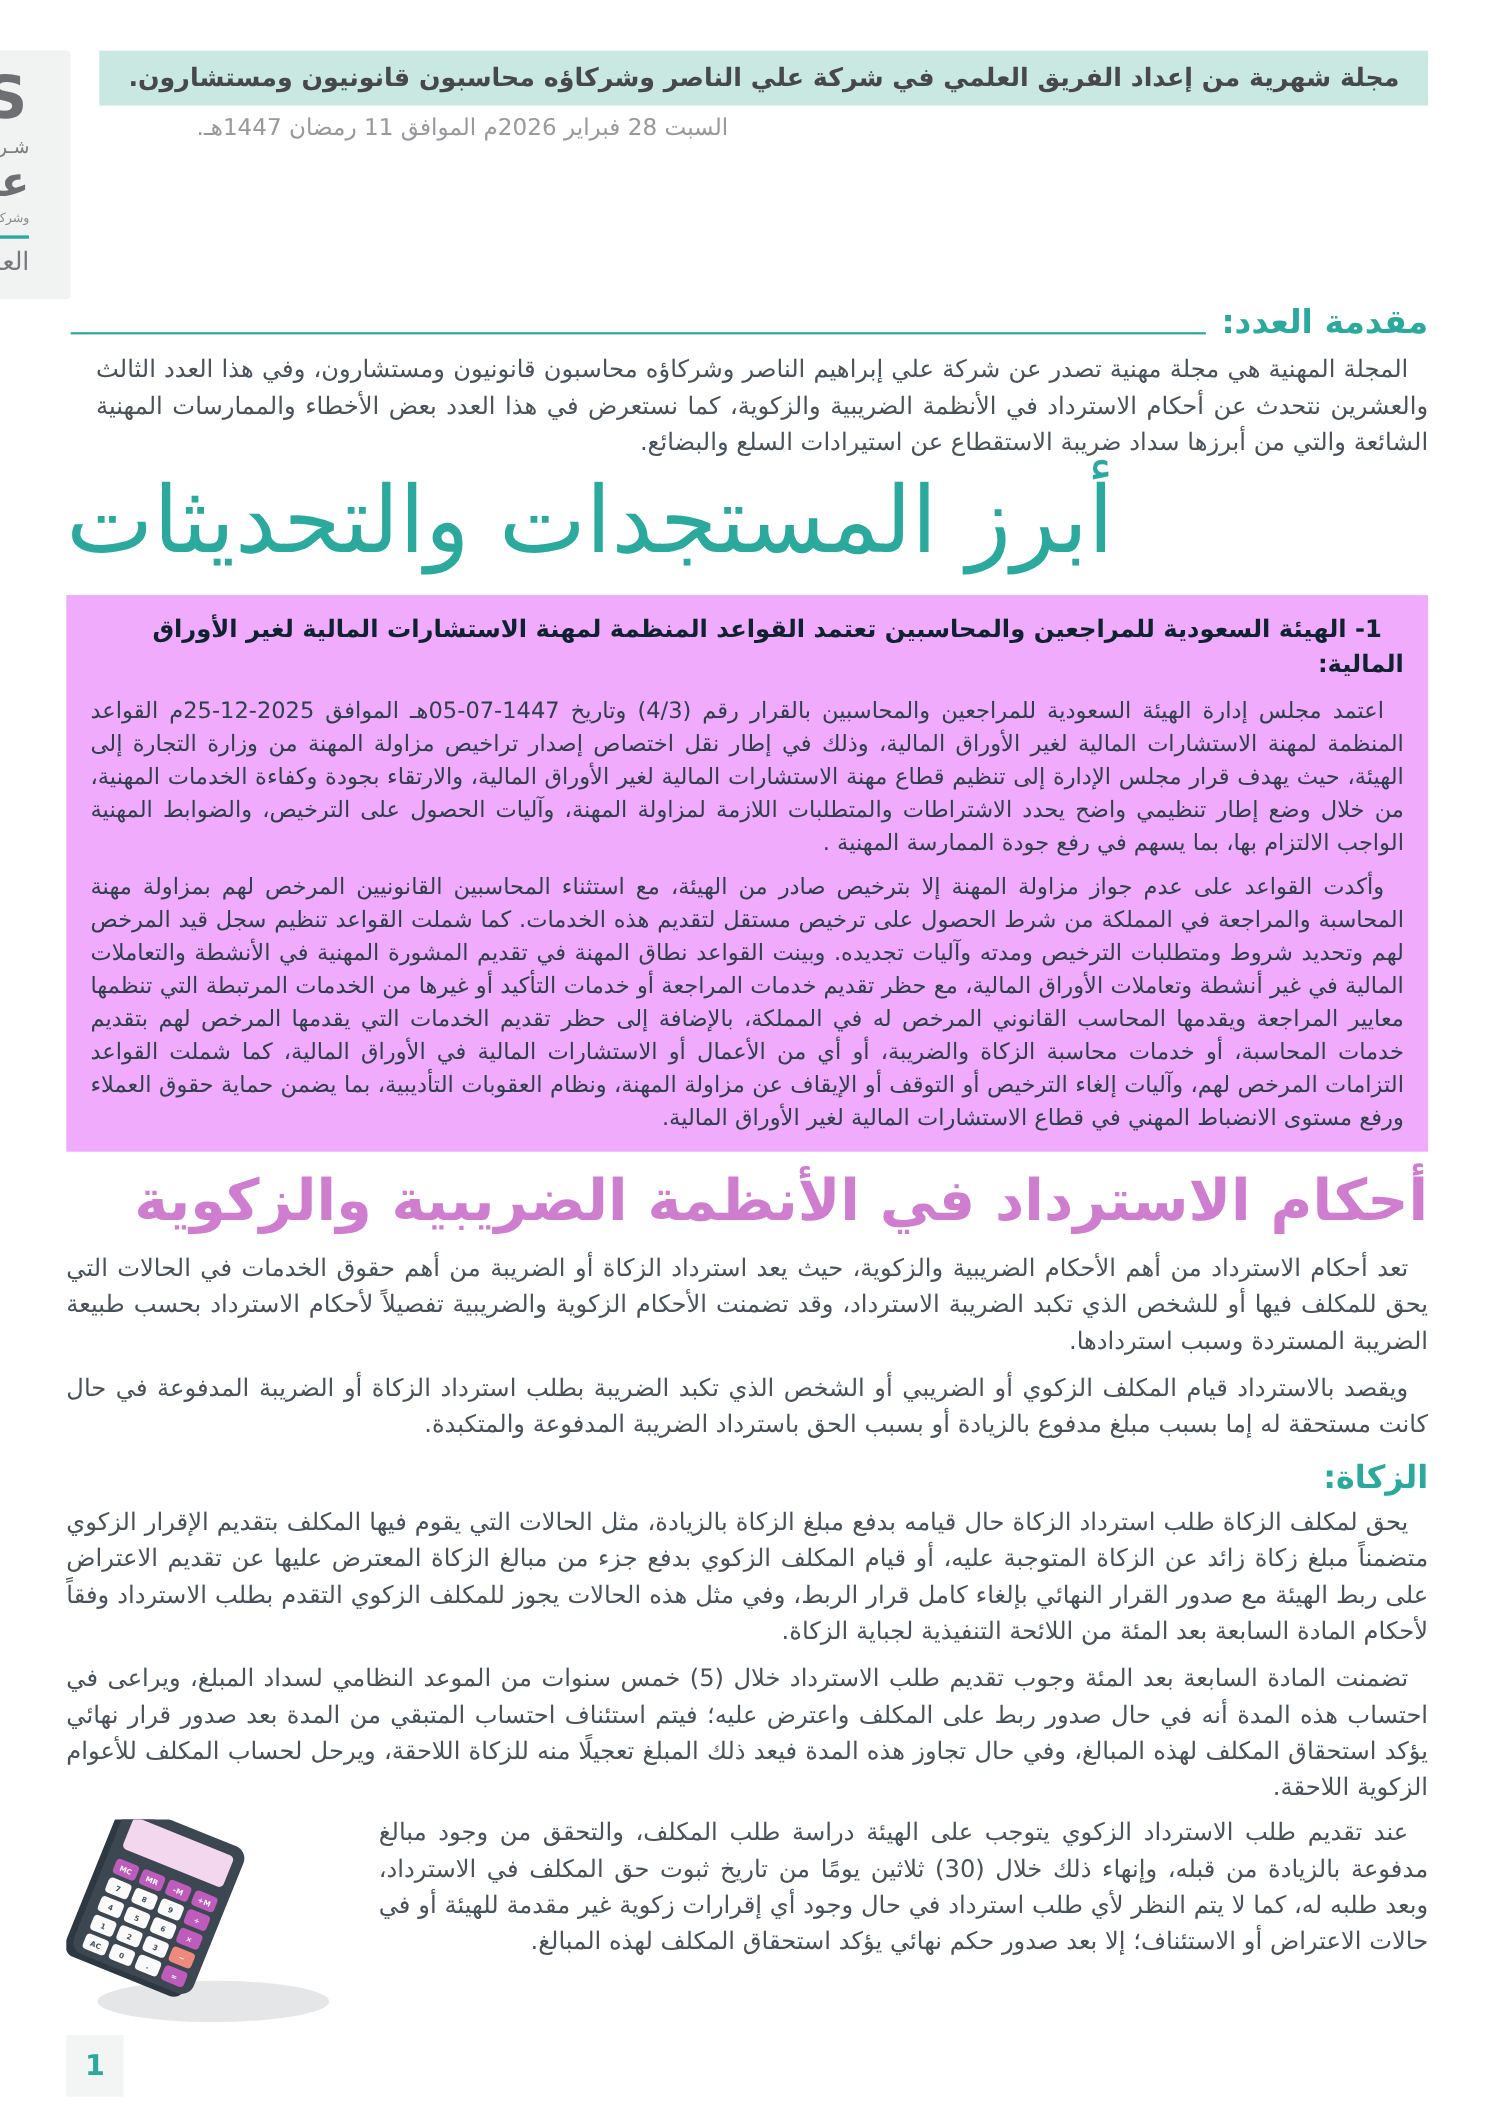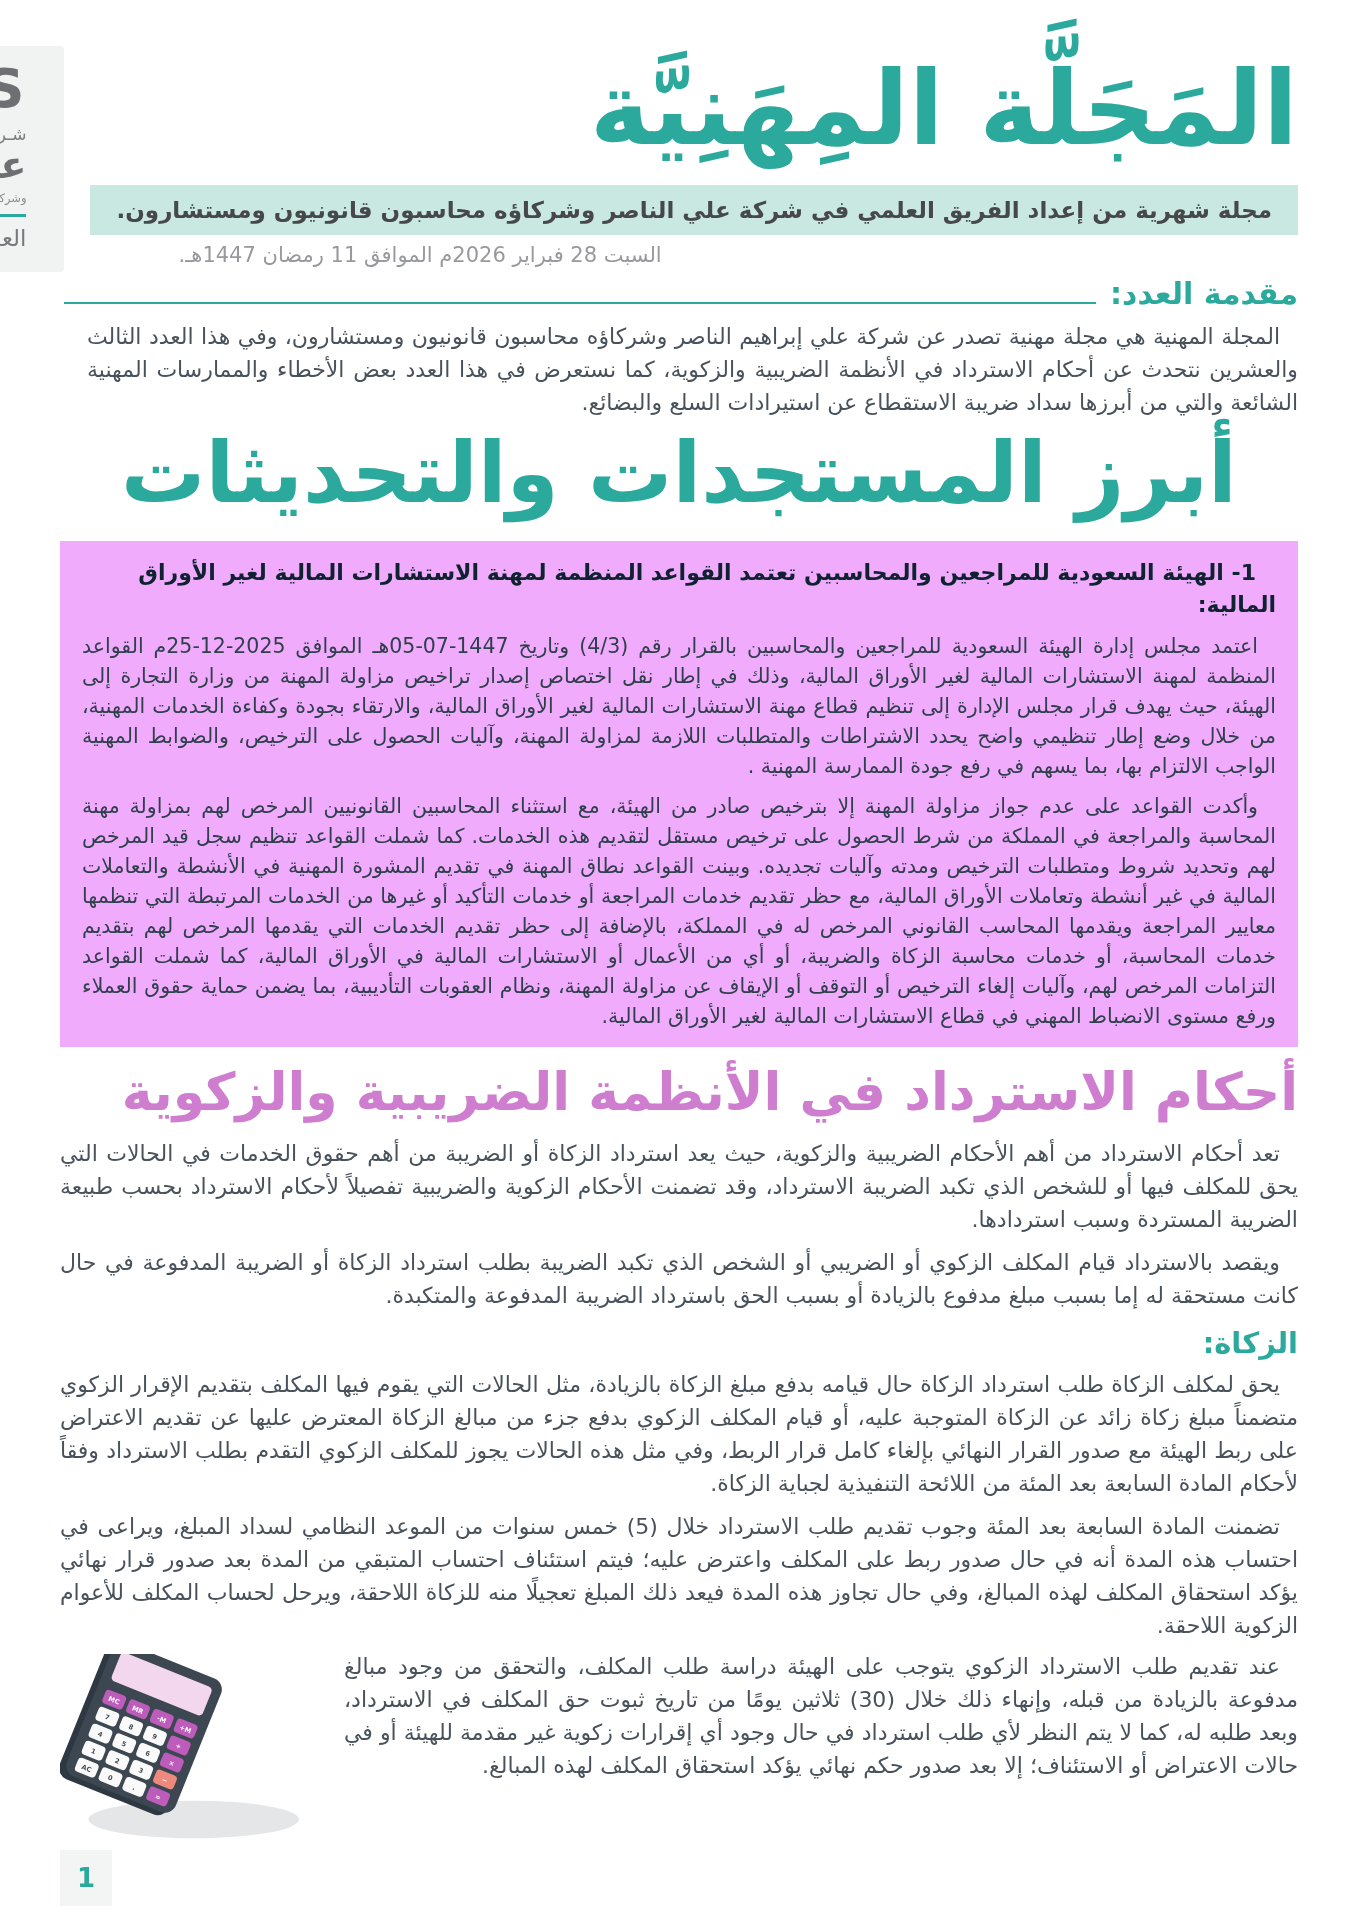--- a/index.html
+++ b/index.html
@@ -29,22 +29,22 @@
 
   
   .rule-heading{display:flex;align-items:flex-end;margin-top:4px;}
   .rule-heading .txt{font-size:30px;font-weight:bold;color:#2aa99c;white-space:nowrap;}
   .rule-heading .rule{flex:1;border-bottom:2px solid #2aa99c;margin:0 14px 7px 4px;}
 
   
   .p{font-size:22px;line-height:33px;color:#49525b;text-align:justify;text-indent:18px;margin:0;}
   .intro-p{margin-top:9px;margin-left:27px;}
 
-  .big-heading{font-size:84px;font-weight:bold;color:#2aa99c;line-height:1.25;
-               white-space:nowrap;text-align:center;margin-top:2px;}
+  .big-heading{font-size:84px;font-weight:normal;color:#2aa99c;line-height:1.25;
+               white-space:nowrap;text-align:left;margin-top:2px;}
 
   
   .news-box{background:#f0abfc;margin-top:15px;box-sizing:border-box;padding:16px 22px 16px;}
   .news-box .box-title{font-size:22px;font-weight:bold;color:#0f2230;text-indent:20px;
                        line-height:32px;text-align:right;margin:0 0 10px;}
   .news-box .p{color:#2f3f4b;font-size:20.5px;line-height:30px;margin-top:10px;}
 
   .pink-heading{font-size:52px;font-weight:bold;color:#cf7ecf;line-height:1.3;
                 white-space:nowrap;text-align:right;margin-top:12px;}
 
@@ -59,21 +59,20 @@
   .clearfix::after{content:"";display:block;clear:both;}
 </style>
 </head>
 <body>
 
 <div class="page">
 
   <div class="header">
 
     <div class="head-left">
-      <div class="main-title">المَجَلَّة المِهَنِيَّة</div>
       <div class="subtitle-bar">
         <span class="subtitle-text">مجلة شهرية من إعداد الفريق العلمي في شركة علي الناصر وشركاؤه محاسبون قانونيون ومستشارون.</span>
       </div>
       <div class="date-line">السبت 28 فبراير 2026م الموافق 11 رمضان 1447هـ.</div>
     </div>
 
     <div class="logo-box">
       <div class="ans-row">
 
         <span class="ans-text">ANS</span>

